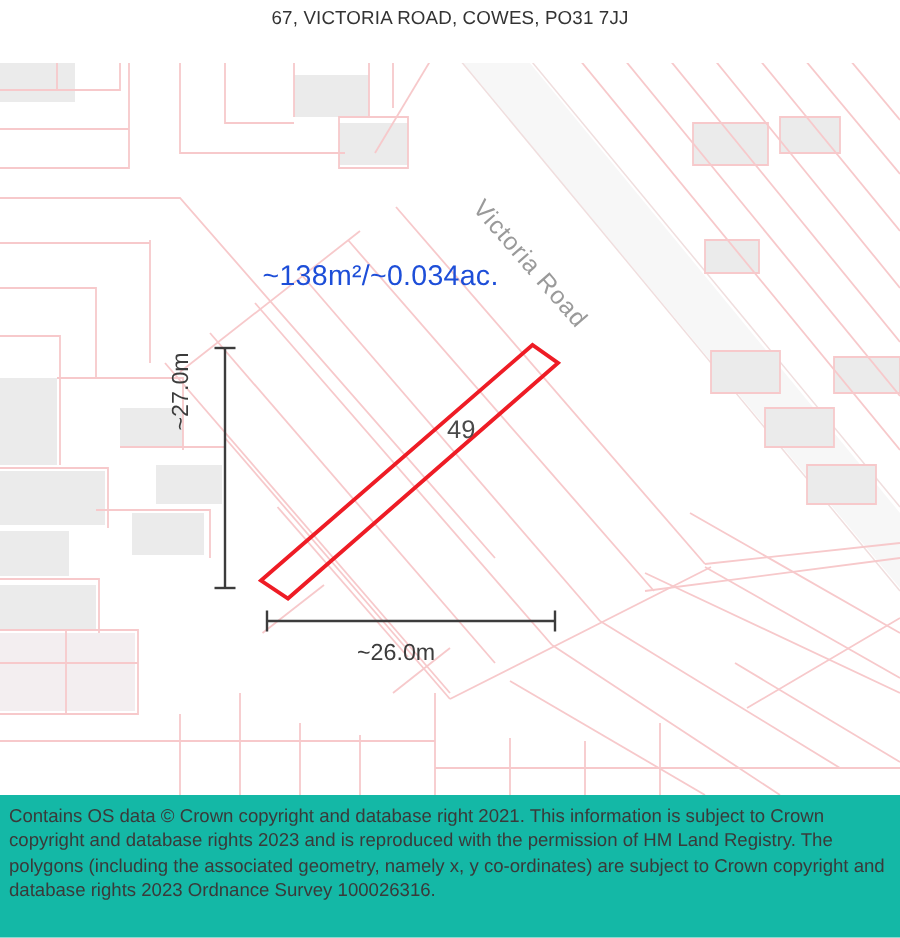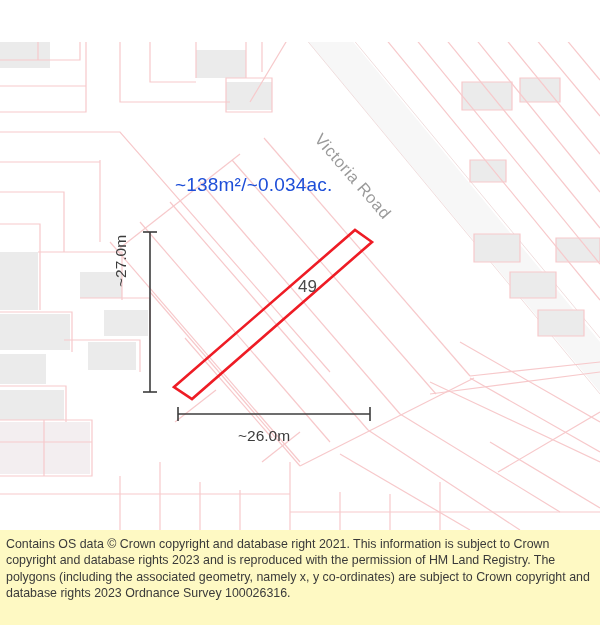--- a/index.html
+++ b/index.html
@@ -52,21 +52,21 @@
   }
   .map svg {
     display: block;
   }
   .footer {
     position: absolute;
     top: 530px;
     left: 0;
     width: 600px;
     height: 95px;
-    background: #fef9c3;
+    background: #14b8a6;
     padding: 6px 6px 0 6px;
     box-sizing: border-box;
   }
   .footer p {
     margin: 0;
     font-size: 12.4px;
     line-height: 16.4px;
     color: #3a3a3a;
   }
   .area-label {
@@ -114,20 +114,21 @@
     transform-origin: left top;
     letter-spacing: 0.6px;
   }
 </style>
 </head>
 <body>
 
 <div class="page">
 
   <div class="header">
+    <div class="title">67, VICTORIA ROAD, COWES, PO31 7JJ</div>
   </div>
 
   <div class="map">
     <svg width="600" height="488" viewBox="0 0 600 488" xmlns="http://www.w3.org/2000/svg">
 
       <rect x="0" y="0" width="600" height="488" fill="#ffffff"></rect>
 
       <g>
         <polygon points="300,-10 345,-10 600,300 600,350" fill="#f7f7f7"></polygon>
         <line x1="300" y1="-10" x2="600" y2="352" stroke="#f0dede" stroke-width="1"></line>

